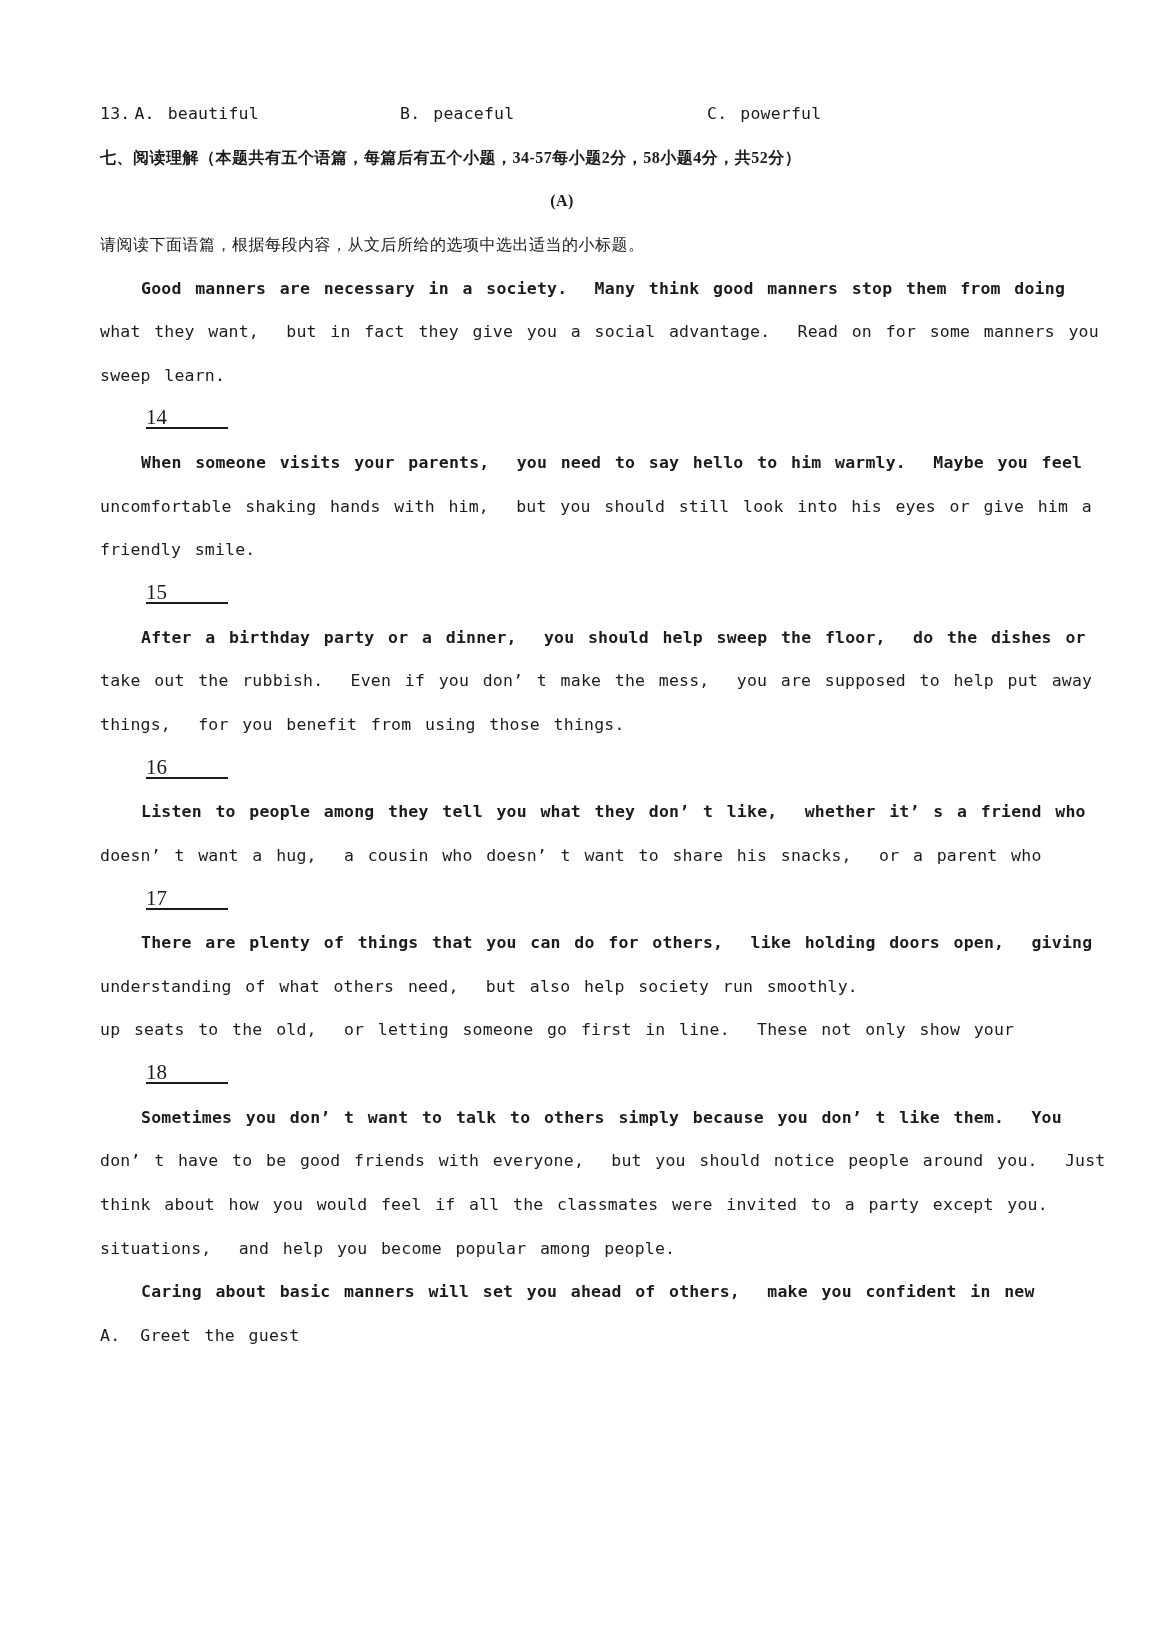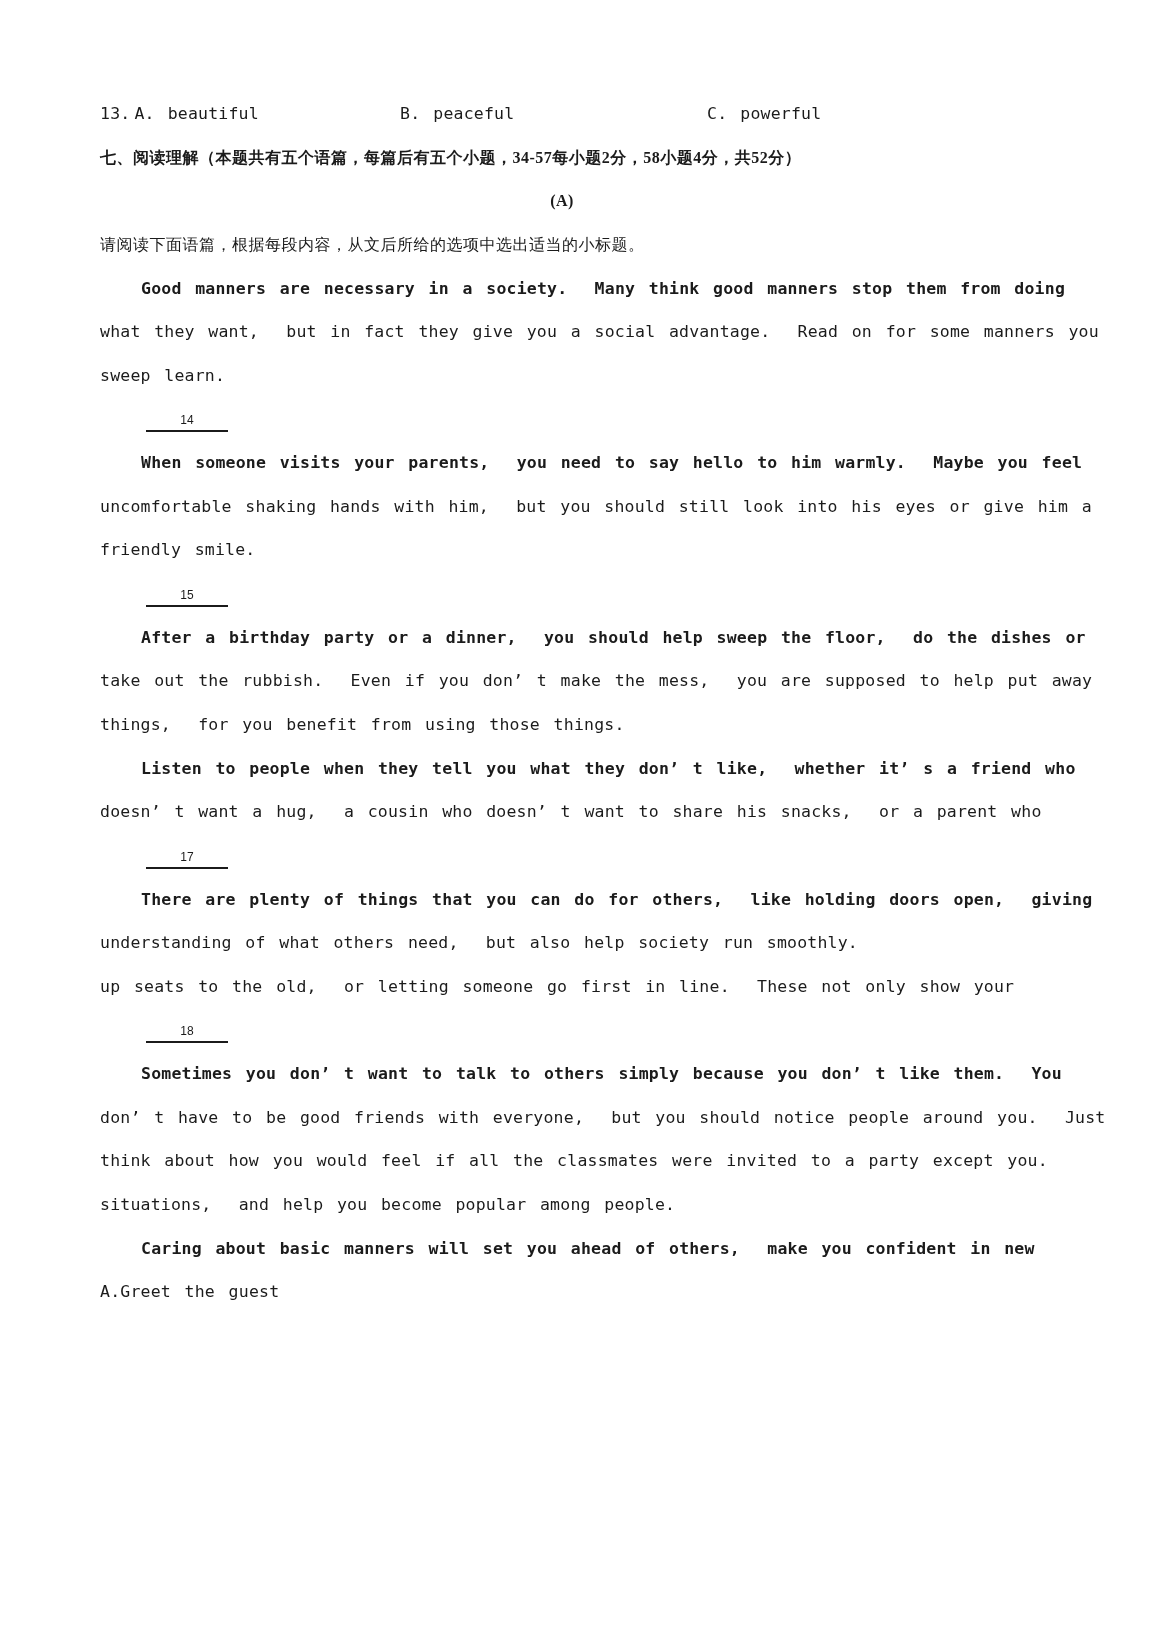--- a/index.html
+++ b/index.html
@@ -10,29 +10,29 @@
   }
   .page{box-sizing:border-box;width:1158px;height:1638px;padding:92px 60px 0 100px;}
   .line{height:43.65px;line-height:43.65px;font-size:16.5px;}
   .mono{font-family:"DejaVu Sans Mono","Liberation Mono",monospace;word-spacing:3.5px;letter-spacing:0.2px;}
   .pre{white-space:pre;}
   .cn{font-family:"Liberation Serif","DejaVu Serif",serif;font-size:16px;letter-spacing:0.5px;}
   .bold{font-weight:700;}
   .center{text-align:center;margin-right:74px;}
   .indent{padding-left:41px;font-weight:bold;}
   .blank{
-    display:inline-block;min-width:82px;margin-left:46px;text-align:center;
+    display:inline-block;min-width:82px;margin-left:46px;text-align:left;
     border-bottom:2px solid #1b1b1b;line-height:20px;
-    font-family:Liberation Sans, sans-serif;font-size:12px;
+    font-family:Liberation Serif, serif;font-size:21px;
   }
   .c1{display:inline-block;width:300px;}
   .c2{display:inline-block;width:307px;}
   .ml4{margin-left:4px;}
   .ml13{margin-left:13px;}
-  .ml16{margin-left:0;}
+  .ml16{margin-left:20px;}
 </style>
 </head>
 <body>
 
 <div class="page">
 
   <div class="line mono"><span class="c1"><span>13.</span><span class="ml4">A.</span><span class="ml13">beautiful</span></span><span class="c2"><span>B.</span><span class="ml13">peaceful</span></span><span><span>C.</span><span class="ml13">powerful</span></span></div>
 
   <div class="line cn bold pre">七、阅读理解（本题共有五个语篇，每篇后有五个小题，34-57每小题2分，58小题4分，共52分）</div>
 
@@ -47,21 +47,22 @@
   <div class="line"><span class="blank">14</span></div>
   <div class="line mono pre indent">When someone visits your parents,  you need to say hello to him warmly.  Maybe you feel</div>
   <div class="line mono pre">uncomfortable shaking hands with him,  but you should still look into his eyes or give him a</div>
   <div class="line mono pre">friendly smile.</div>
 
   <div class="line"><span class="blank">15</span></div>
   <div class="line mono pre indent">After a birthday party or a dinner,  you should help sweep the floor,  do the dishes or</div>
   <div class="line mono pre">take out the rubbish.  Even if you don’ t make the mess,  you are supposed to help put away</div>
   <div class="line mono pre">things,  for you benefit from using those things.</div>
 
-  <div class="line mono pre indent">Listen to people when they tell you what they don’ t like,  whether it’ s a friend who</div>
+  <div class="line"><span class="blank">16</span></div>
+  <div class="line mono pre indent">Listen to people among they tell you what they don’ t like,  whether it’ s a friend who</div>
   <div class="line mono pre">doesn’ t want a hug,  a cousin who doesn’ t want to share his snacks,  or a parent who</div>
 
   <div class="line"><span class="blank">17</span></div>
   <div class="line mono pre indent">There are plenty of things that you can do for others,  like holding doors open,  giving</div>
   <div class="line mono pre">understanding of what others need,  but also help society run smoothly.</div>
   <div class="line mono pre">up seats to the old,  or letting someone go first in line.  These not only show your</div>
 
   <div class="line"><span class="blank">18</span></div>
   <div class="line mono pre indent">Sometimes you don’ t want to talk to others simply because you don’ t like them.  You</div>
   <div class="line mono pre">don’ t have to be good friends with everyone,  but you should notice people around you.  Just</div>

